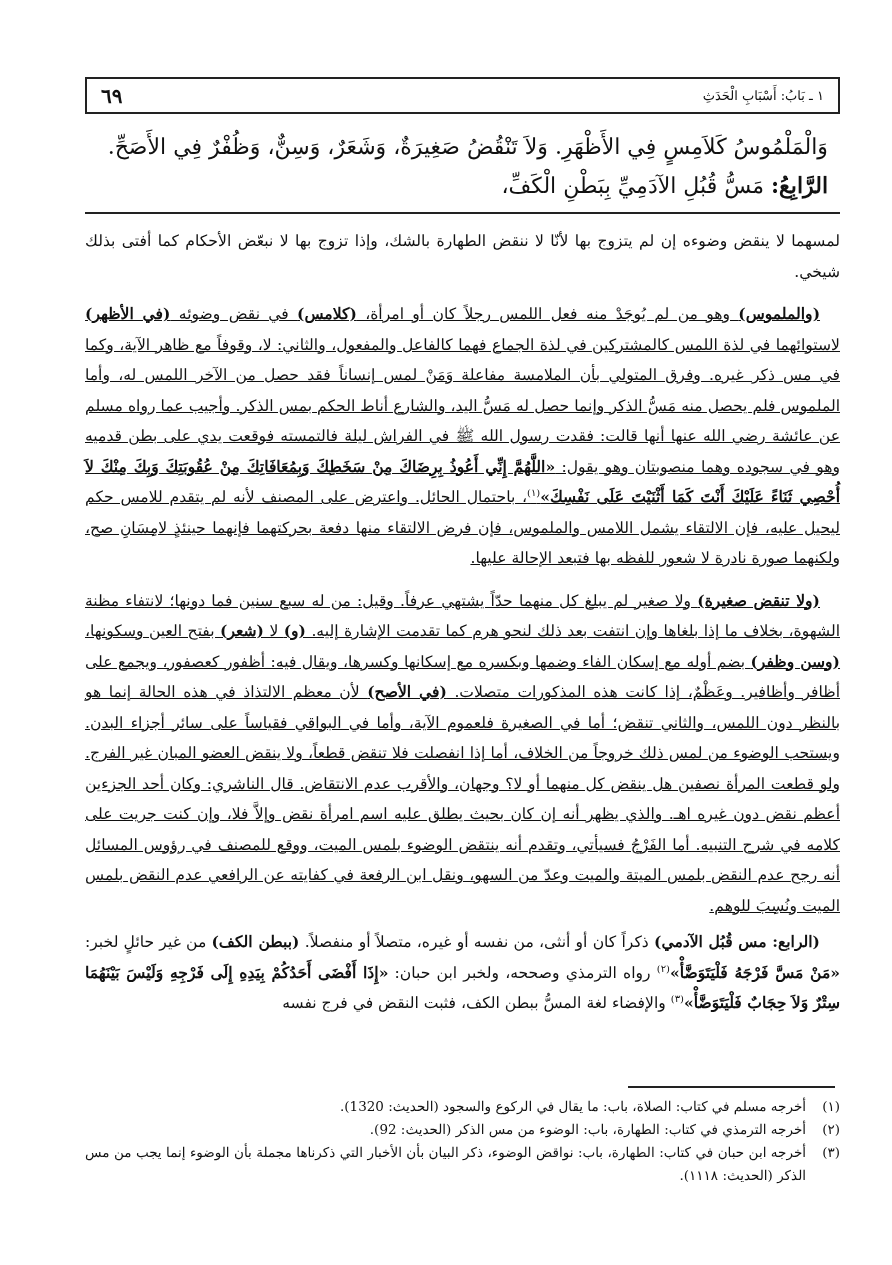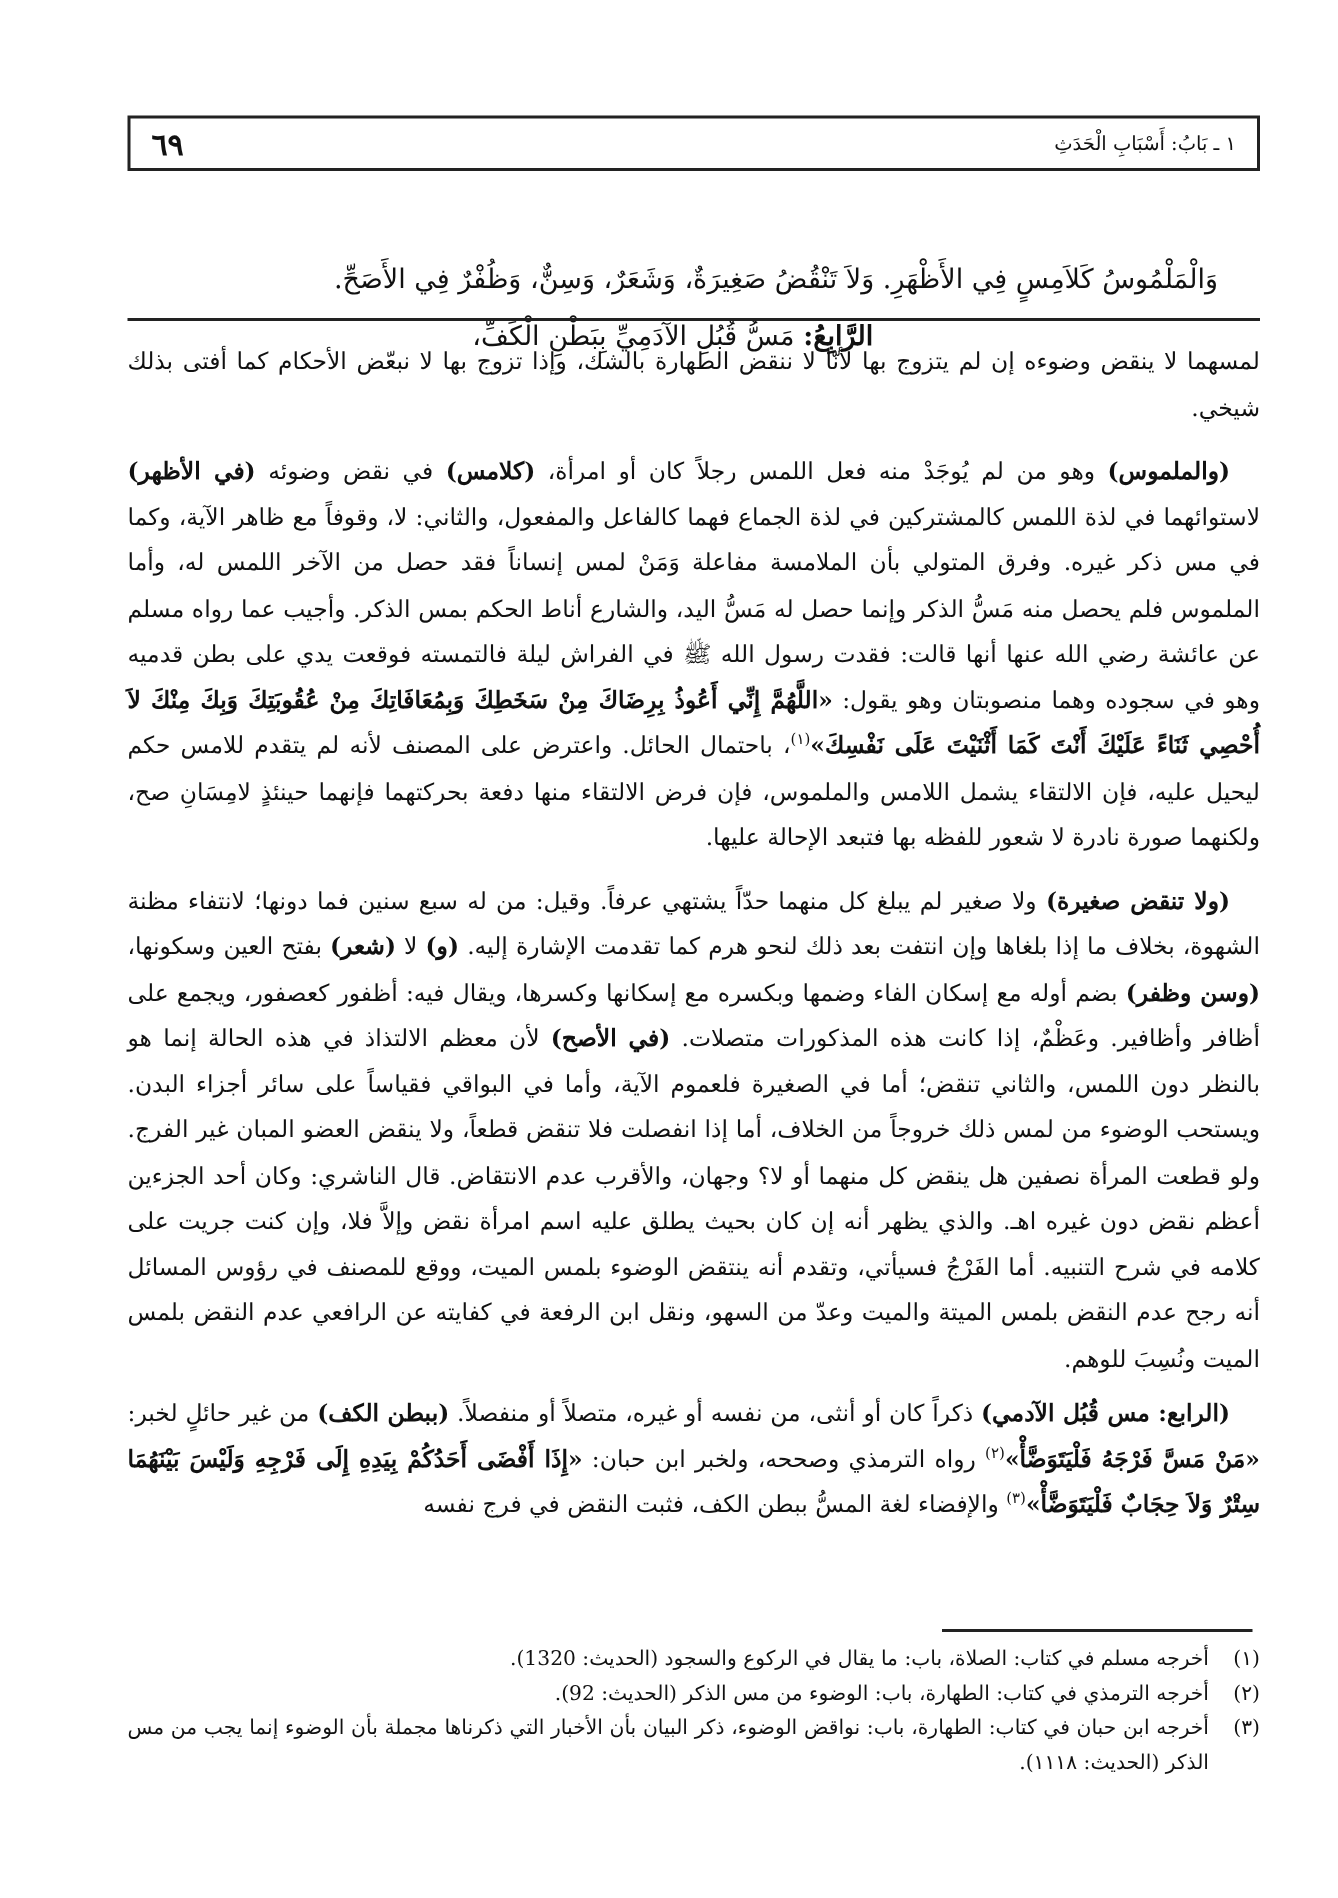--- a/index.html
+++ b/index.html
@@ -43,31 +43,30 @@
       direction: rtl;
     }
     .page-number {
       font-size: 20px;
       font-weight: bold;
       direction: rtl;
     }
     .matn {
       position: absolute;
       top: 128px;
-      left: 0;
+      left: 16px;
       width: 755px;
-      font-size: 18px;
+      font-size: 22px;
       line-height: 38px;
       direction: rtl;
       text-align: right;
-      margin-top: 40px;
     }
     .matn p { margin: 0; }
     .matn .line1 { padding-right: 28px; }
-    .matn .line2 { padding-right: 28px; text-align: center; }
+    .matn .line2 { padding-right: 28px; }
     .matn b { font-weight: bold; }
     .rule {
       position: absolute;
       top: 212px;
       left: 0;
       width: 755px;
       height: 0;
       border-top: 2px solid #222;
     }
     .sharh {
@@ -79,21 +78,21 @@
       line-height: 30.5px;
       direction: rtl;
       text-align: justify;
       text-align-last: right;
     }
     .sharh p {
       margin: 0;
     }
     .sharh p.para { text-indent: 0; }
     .sharh p.indent { text-indent: 20px; }
-    .sharh p.gap { margin-top: 12px; }
+    .sharh p.gap { margin-top: 12px; text-decoration: underline; }
     .sharh p.gap-small { margin-top: 6px; }
     .sharh .kw { font-weight: bold; }
     .sharh .hadith { font-weight: bold; }
     .sharh sup {
       font-size: 10px;
       line-height: 0;
       vertical-align: super;
     }
     .fn-sep {
       position: absolute;

